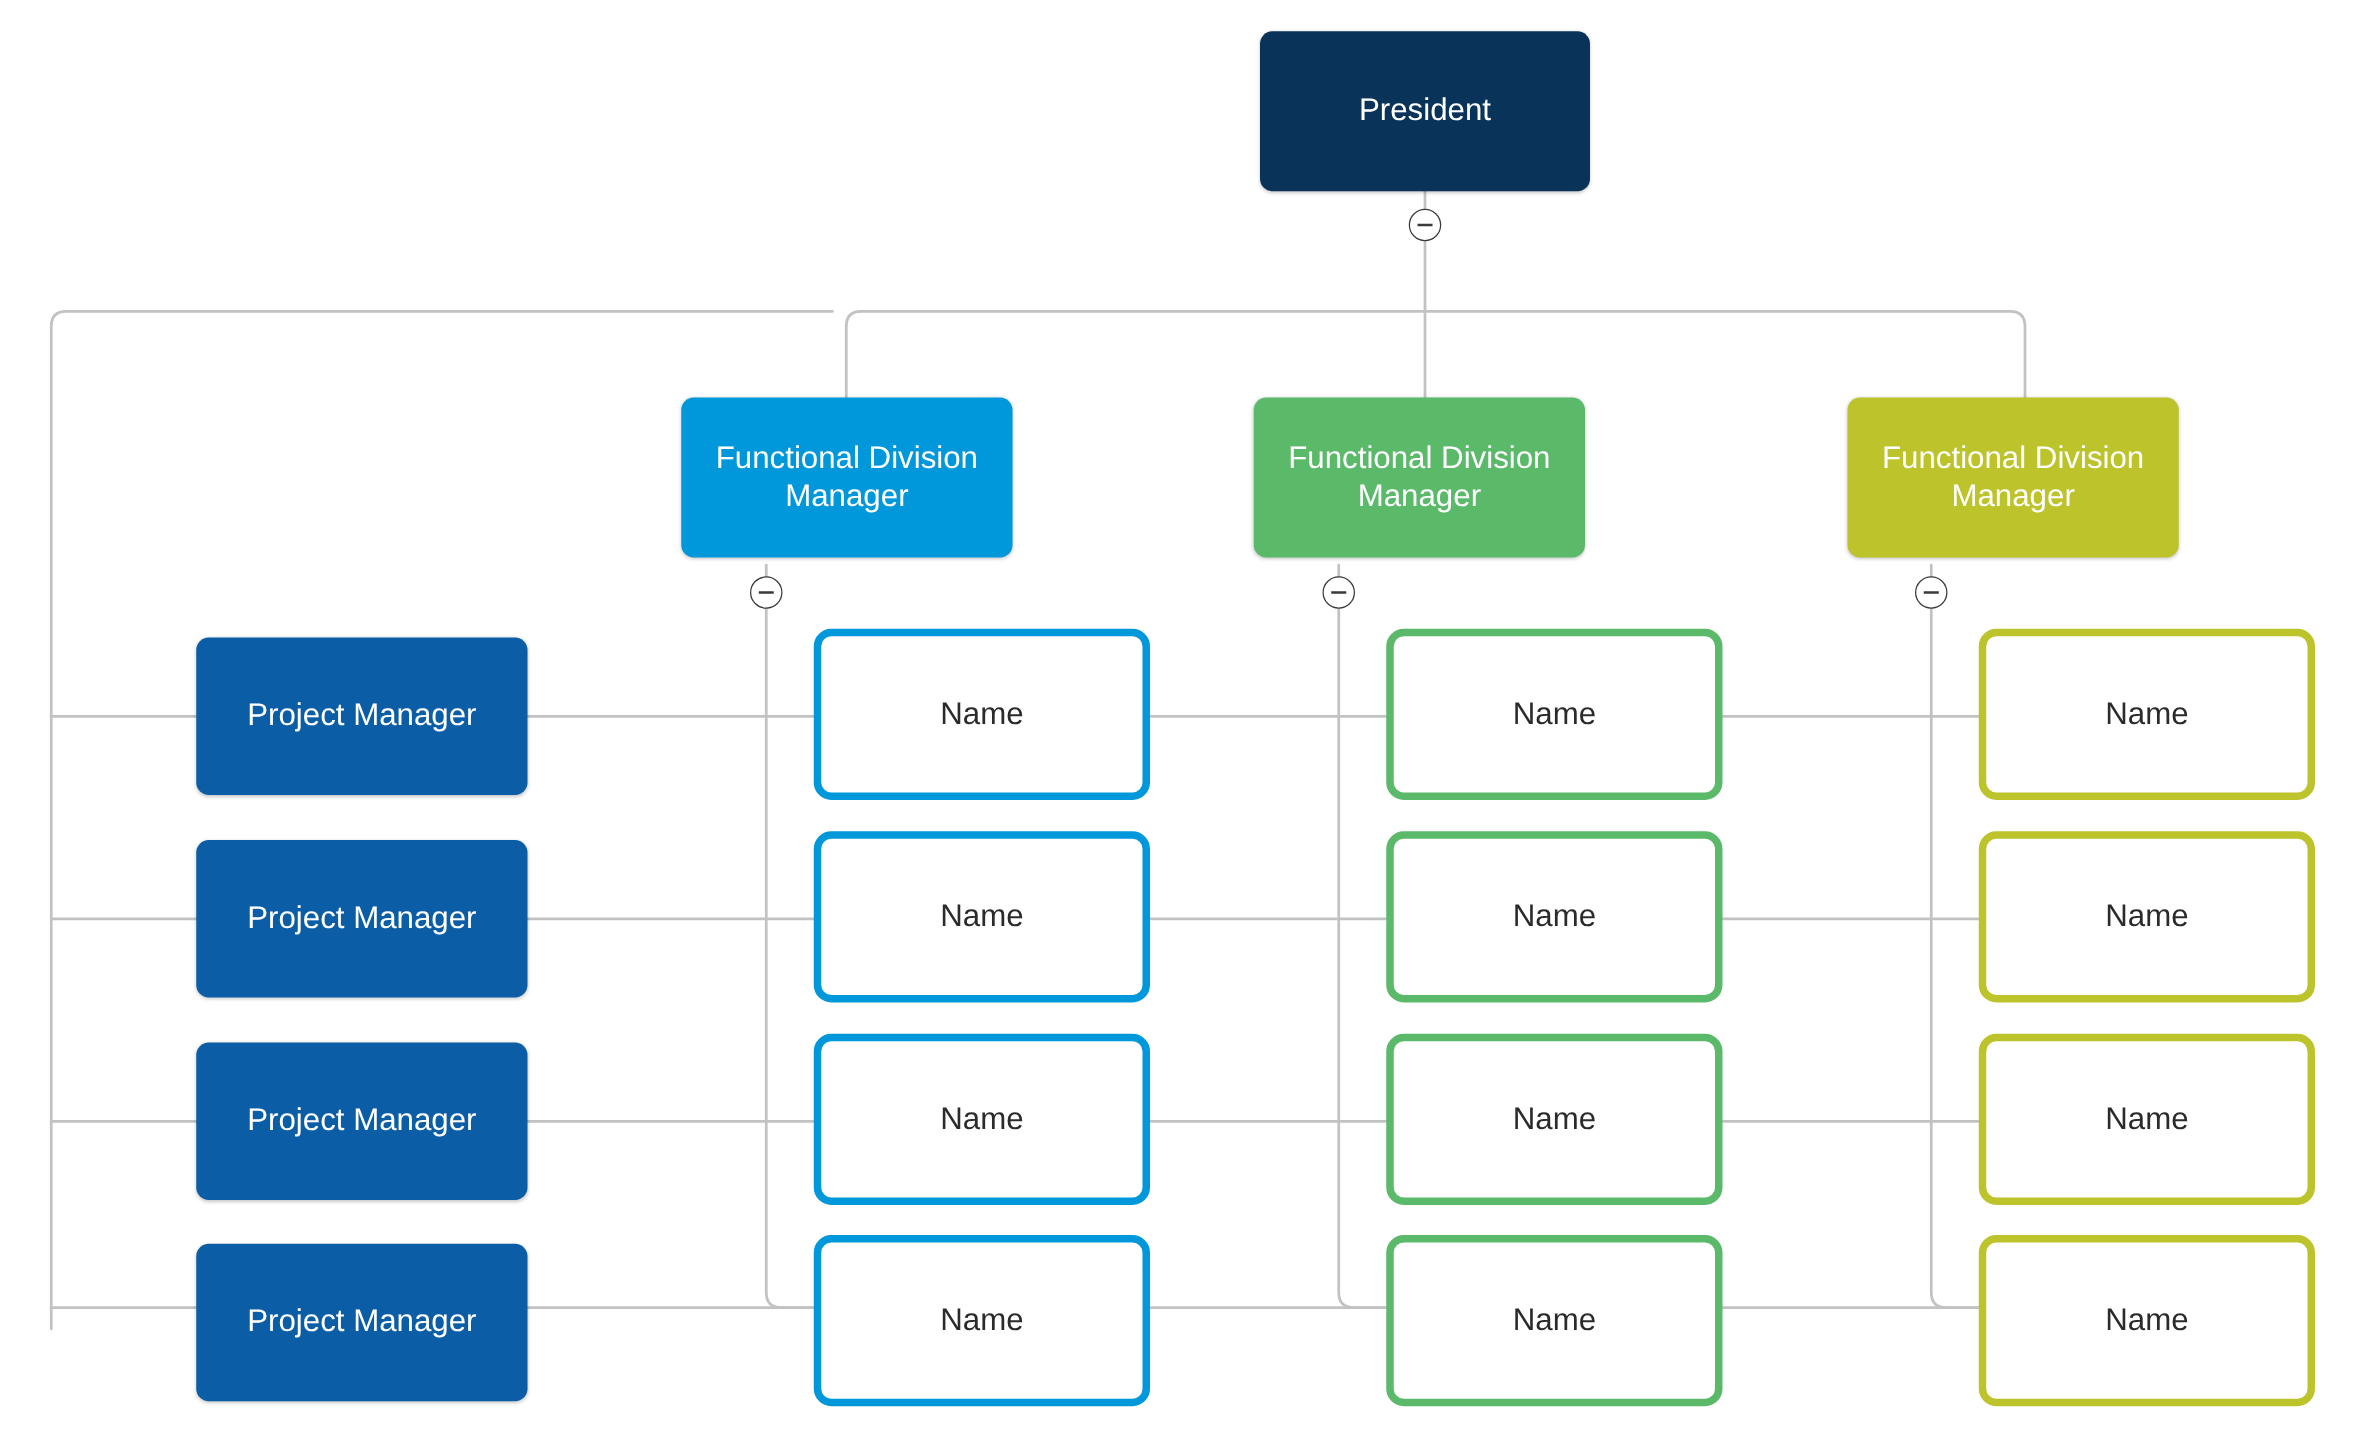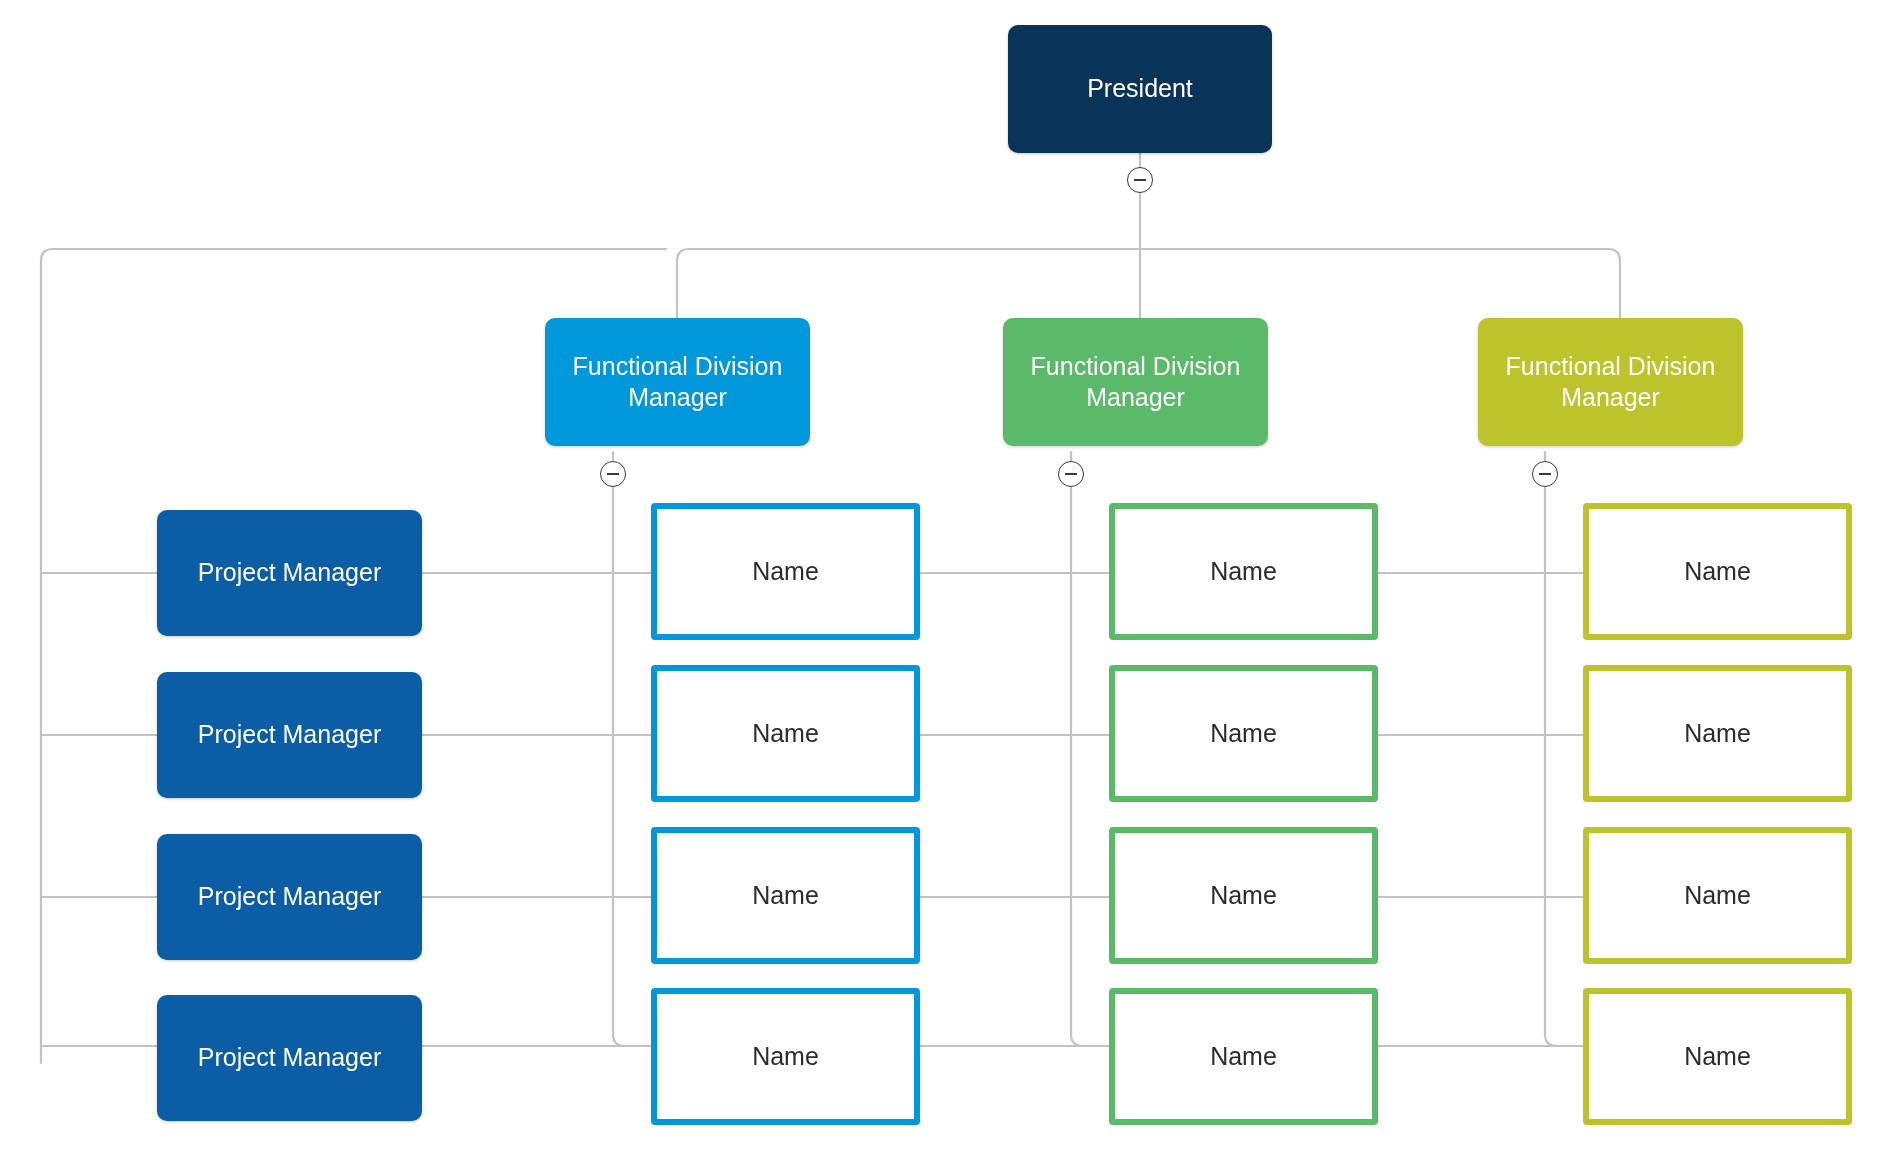--- a/index.html
+++ b/index.html
@@ -40,21 +40,21 @@
     color: #ffffff;
     font-size: 25px;
     box-shadow: 0 1px 3px rgba(0,0,0,0.22);
   }
   .node-outlined {
     background: #ffffff;
     color: #2b2b2b;
     font-size: 25px;
     border-style: solid;
     border-width: 6px;
-    border-radius: 4px;
+    border-radius: 14px;
   }
   .node-label {
     display: block;
     width: 100%;
   }
   .toggle {
     position: absolute;
     width: 26px;
     height: 26px;
     border-radius: 50%;

